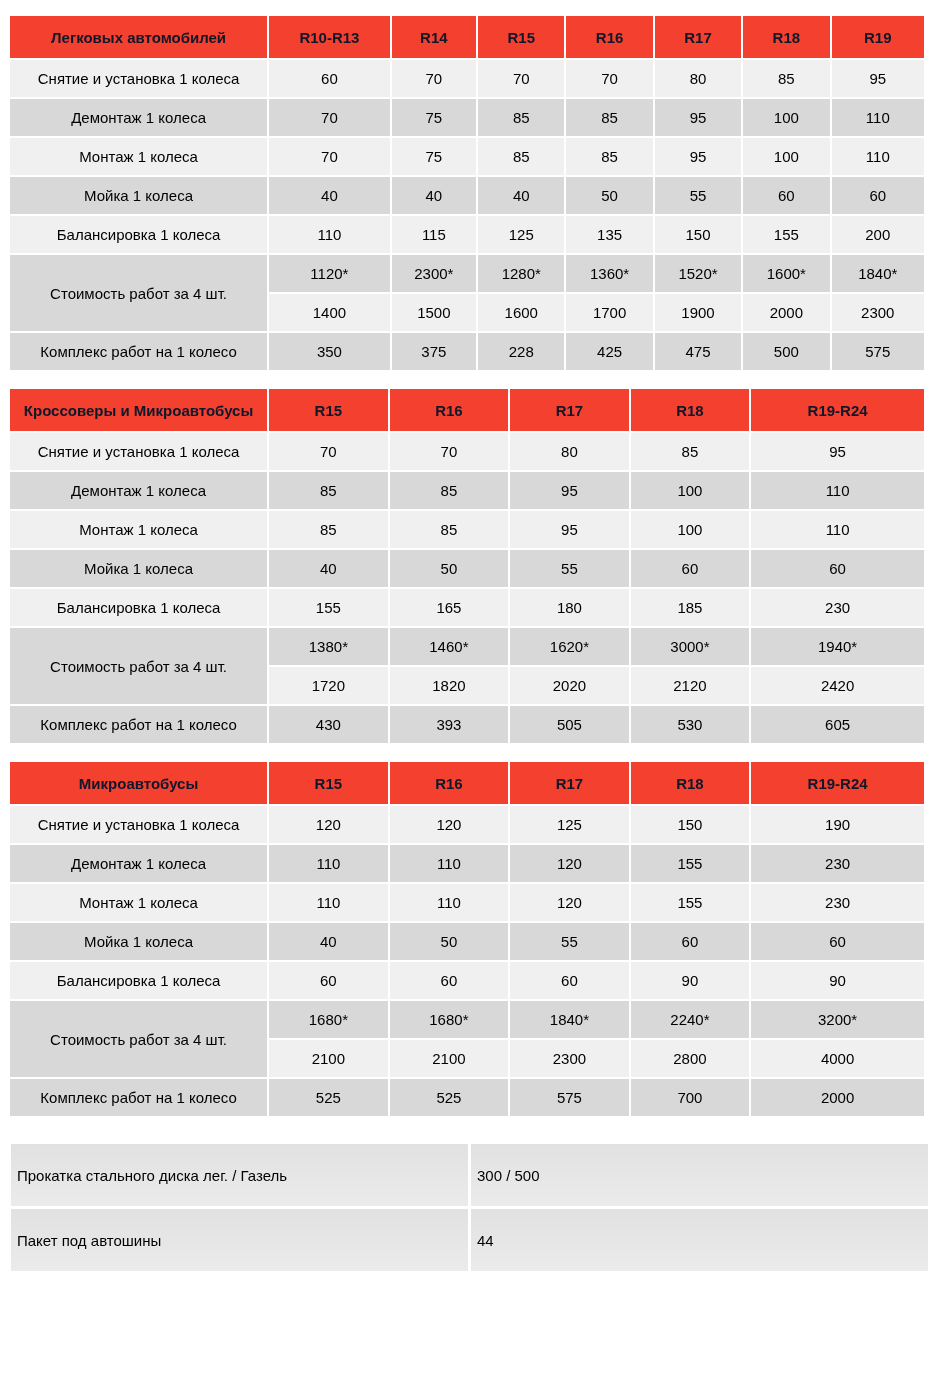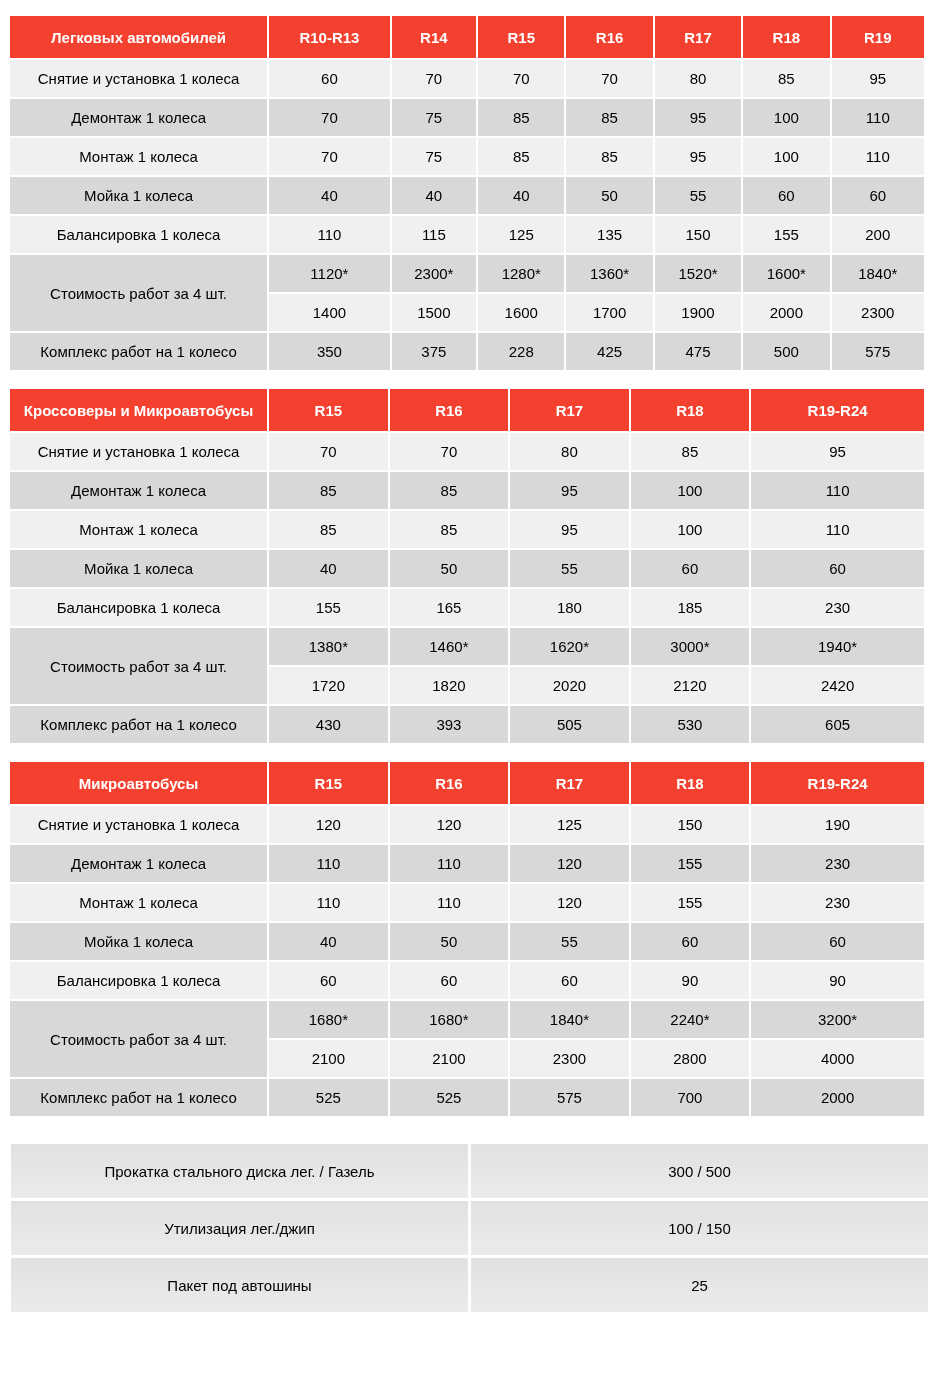--- a/index.html
+++ b/index.html
@@ -16,21 +16,21 @@
   }
   table.price-table {
     border-collapse: separate;
     border-spacing: 2px;
     table-layout: fixed;
     width: 918px;
     margin: 6px 0 15px 0;
   }
   table.price-table th.hdr {
     background: #f4402f;
-    color: #ffffff;
+    color: #0f172a;
     font-size: 15px;
     font-weight: bold;
     height: 42px;
     text-align: center;
     vertical-align: middle;
     padding: 0 4px;
   }
   table.price-table td {
     height: 37px;
     text-align: center;
@@ -43,26 +43,25 @@
   table.price-table tr.light td { background: #f0f0f0; }
   table.price-table tr.dark td { background: #d8d8d8; }
   table.extras-table {
     border-collapse: separate;
     border-spacing: 3px;
     table-layout: fixed;
     width: 918px;
     margin: 23px 0 0 0;
   }
   table.extras-table td {
-    height: 54px;
-    text-align: center;
+    height: 46px;
     vertical-align: middle;
     font-size: 15px;
     background: linear-gradient(180deg, #e1e1e1, #ebebeb);
-    padding: 0 6px;
+    padding: 8px 6px;
   }
 </style>
 </head>
 <body>
 
 <div id="tables-root">
     <table class="price-table">
       <colgroup>
         <col style="width: 256px;">
         <col style="width: 120px;">
@@ -341,22 +340,18 @@
       <colgroup>
         <col style="width: 457px;">
         <col style="width: 457px;">
       </colgroup>
       <tbody>
         <tr>
           <td>Прокатка стального диска лег. / Газель</td>
           <td>300 / 500</td>
         </tr>
         <tr>
-          <td>Утилизация лег./джип</td>
-          <td>100 / 150</td>
-        </tr>
-        <tr>
           <td>Пакет под автошины</td>
-          <td>25</td>
+          <td>44</td>
         </tr>
       </tbody>
     </table>
   </div>
 
 </body></html>

